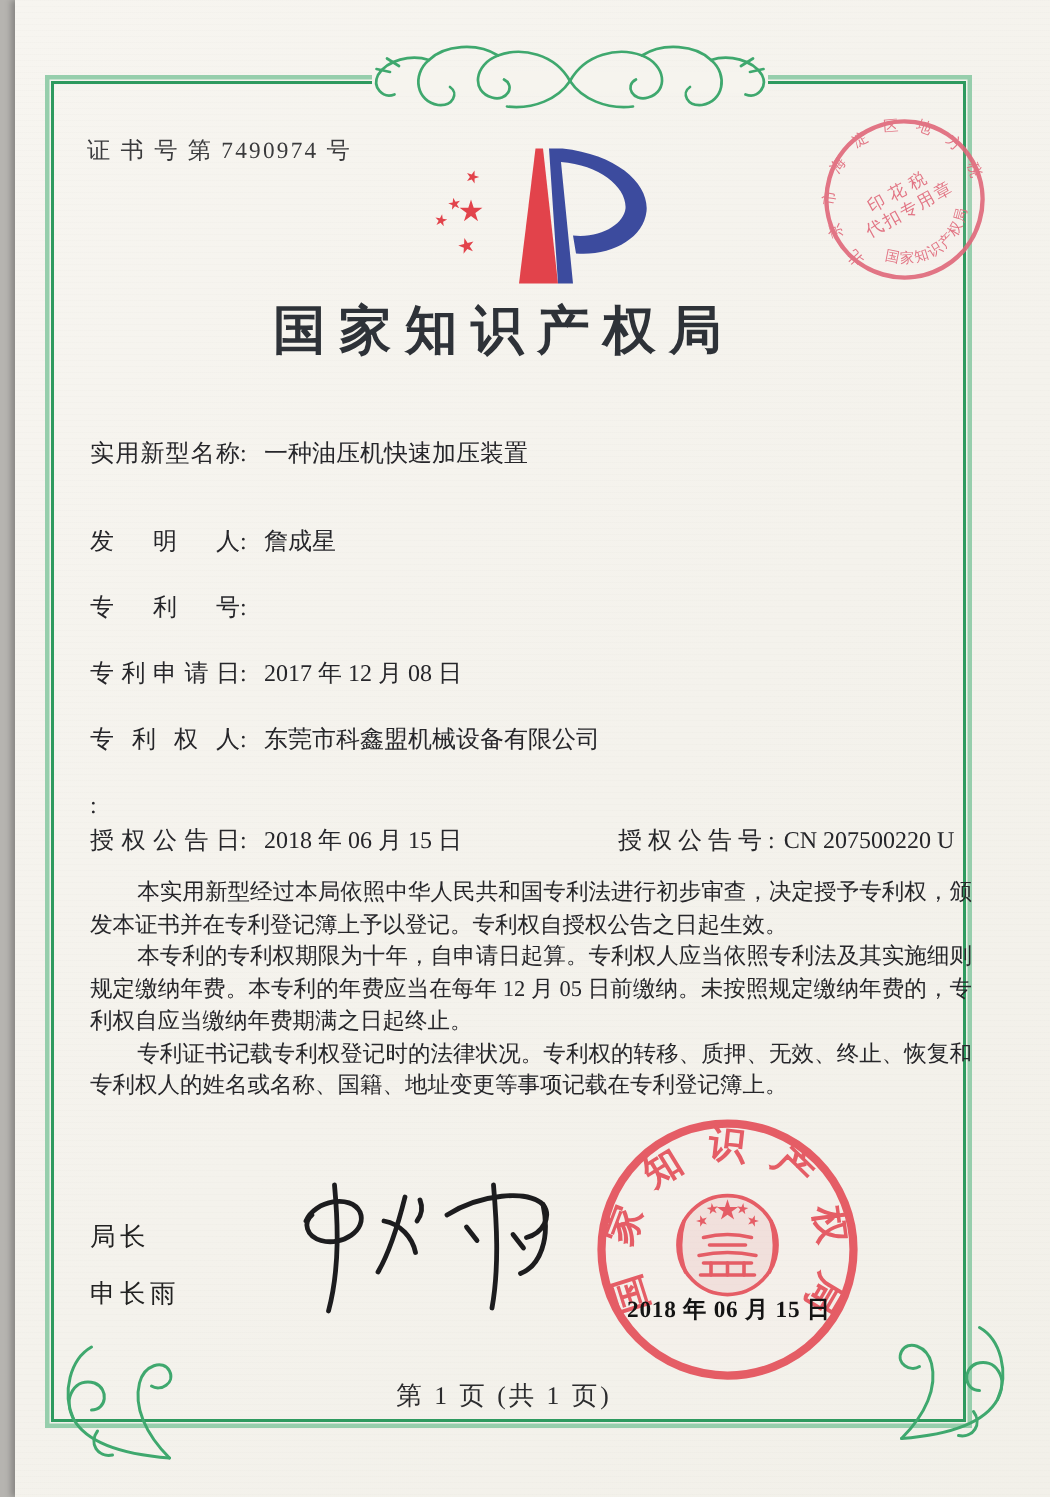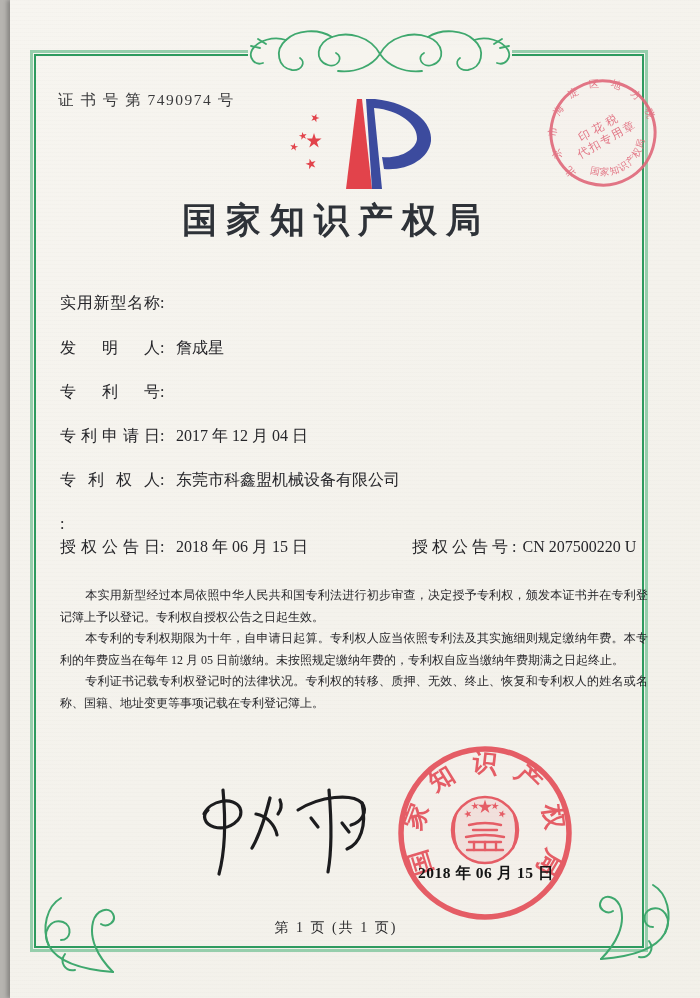--- a/index.html
+++ b/index.html
@@ -29,44 +29,44 @@
   .logo{position:absolute;left:276px;top:97px;width:150px;height:95px;}
   .title{
     position:absolute;left:20px;top:197px;width:612px;text-align:center;
     font-size:35px;font-weight:bold;color:#2e3238;letter-spacing:9px;
   }
   .fields{
     position:absolute;left:50px;top:291px;width:584px;
     font-size:16px;color:#26262a;
   }
   .frow{display:flex;margin-bottom:21px;line-height:23px;position:relative;}
-  .frow.first{margin-bottom:22px;}
+  .frow.first{margin-bottom:36px;}
   .frow.addr{margin-bottom:0;}
   .flabel{flex:0 0 100px;text-align:justify;text-align-last:justify;}
   .fcolon{flex:0 0 16px;text-align:left;}
   .fvalue{flex:1;}
   .grant-pair{position:absolute;left:352px;top:0;display:flex;line-height:23px;text-align:right;}
   .grant-pair .glabel{letter-spacing:4px;}
   .grant-pair .gcolon{padding:0 6px 0 0;}
   .paras{
     position:absolute;left:50px;top:585px;width:588px;
-    font-size:12px;line-height:21.5px;color:#26262a;text-align:justify;
+    font-size:15px;line-height:21.5px;color:#26262a;text-align:justify;
   }
   .paras p{margin:0;text-indent:2.1em;}
   .signoff{position:absolute;left:50px;top:806px;font-size:17px;color:#222;letter-spacing:3px;line-height:38px;}
   .signature{position:absolute;left:180px;top:778px;width:190px;height:104px;}
   .seal{position:absolute;left:386px;top:744px;width:178px;height:178px;opacity:0.93;}
   .seal-date{
     position:absolute;left:408px;top:863px;width:160px;z-index:6;
     font-size:15.5px;color:#141414;letter-spacing:0.5px;font-weight:bold;
   }
   .tax-stamp{position:absolute;left:536px;top:76px;width:114px;height:114px;transform:rotate(-29deg);opacity:0.9;}
   .footer{
     position:absolute;left:20px;top:919px;width:612px;text-align:center;
-    font-size:14px;color:#2c2c2e;letter-spacing:2px;
+    font-size:17px;color:#2c2c2e;letter-spacing:2px;
   }
   .orn-top{position:absolute;left:197px;top:-29px;width:300px;height:56px;}
   .orn-bl{position:absolute;left:-8px;top:831px;width:92px;height:92px;}
   .orn-br{position:absolute;right:-44px;top:818px;width:92px;height:92px;transform:scaleX(-1);}
 </style>
 </head>
 <body>
 
 <div class="paper">
 
@@ -120,34 +120,35 @@
     <use href="#star" transform="translate(28,44) scale(8)" fill="#e2434b"></use>
     <use href="#star" transform="translate(25,67) scale(5.5) rotate(-15)" fill="#e2434b"></use>
   </svg>
 
   <div class="title">国家知识产权局</div>
 
   <div class="fields">
     <div class="frow first">
       <span class="flabel">实用新型名称</span>
         <span class="fcolon">:</span>
+        <span class="fvalue">一种油压机快速加压装置</span>
     </div>
     <div class="frow">
       <span class="flabel">发明人</span>
         <span class="fcolon">:</span>
         <span class="fvalue">詹成星</span>
     </div>
     <div class="frow">
       <span class="flabel">专利号</span>
         <span class="fcolon">:</span>
     </div>
     <div class="frow">
       <span class="flabel">专利申请日</span>
         <span class="fcolon">:</span>
-        <span class="fvalue">2017 年 12 月 04 日</span>
+        <span class="fvalue">2017 年 12 月 08 日</span>
     </div>
     <div class="frow">
       <span class="flabel">专利权人</span>
         <span class="fcolon">:</span>
         <span class="fvalue">东莞市科鑫盟机械设备有限公司</span>
     </div>
     <div class="frow addr">
         <span class="fcolon">:</span>
     </div>
     <div class="frow">
@@ -161,20 +162,24 @@
       </span>
     </div>
   </div>
 
   <div class="paras">
     <p>本实用新型经过本局依照中华人民共和国专利法进行初步审查，决定授予专利权，颁发本证书并在专利登记簿上予以登记。专利权自授权公告之日起生效。</p>
     <p>本专利的专利权期限为十年，自申请日起算。专利权人应当依照专利法及其实施细则规定缴纳年费。本专利的年费应当在每年 12 月 05 日前缴纳。未按照规定缴纳年费的，专利权自应当缴纳年费期满之日起终止。</p>
     <p>专利证书记载专利权登记时的法律状况。专利权的转移、质押、无效、终止、恢复和专利权人的姓名或名称、国籍、地址变更等事项记载在专利登记簿上。</p>
   </div>
 
+  <div class="signoff">
+    <div>局长</div>
+    <div>申长雨</div>
+  </div>
 
   <svg class="signature" viewBox="0 0 190 104">
     <g stroke="#1c1c1e" stroke-width="3.2" fill="none" stroke-linecap="round" stroke-linejoin="round">
       <path d="M14,36 C20,22 44,18 50,30 C55,42 38,53 24,49 C14,46 12,37 18,32"></path>
       <path d="M33,12 C35,34 37,66 29,96"></path>
       <path d="M80,20 C75,40 69,58 62,70"></path>
       <path d="M66,36 C77,38 85,47 87,57"></path>
       <path d="M90,22 C92,27 91,32 88,36"></path>
       <path d="M108,32 C130,18 162,15 172,25 C178,33 172,44 161,47"></path>
       <path d="M139,12 C141,36 143,66 138,94"></path>

